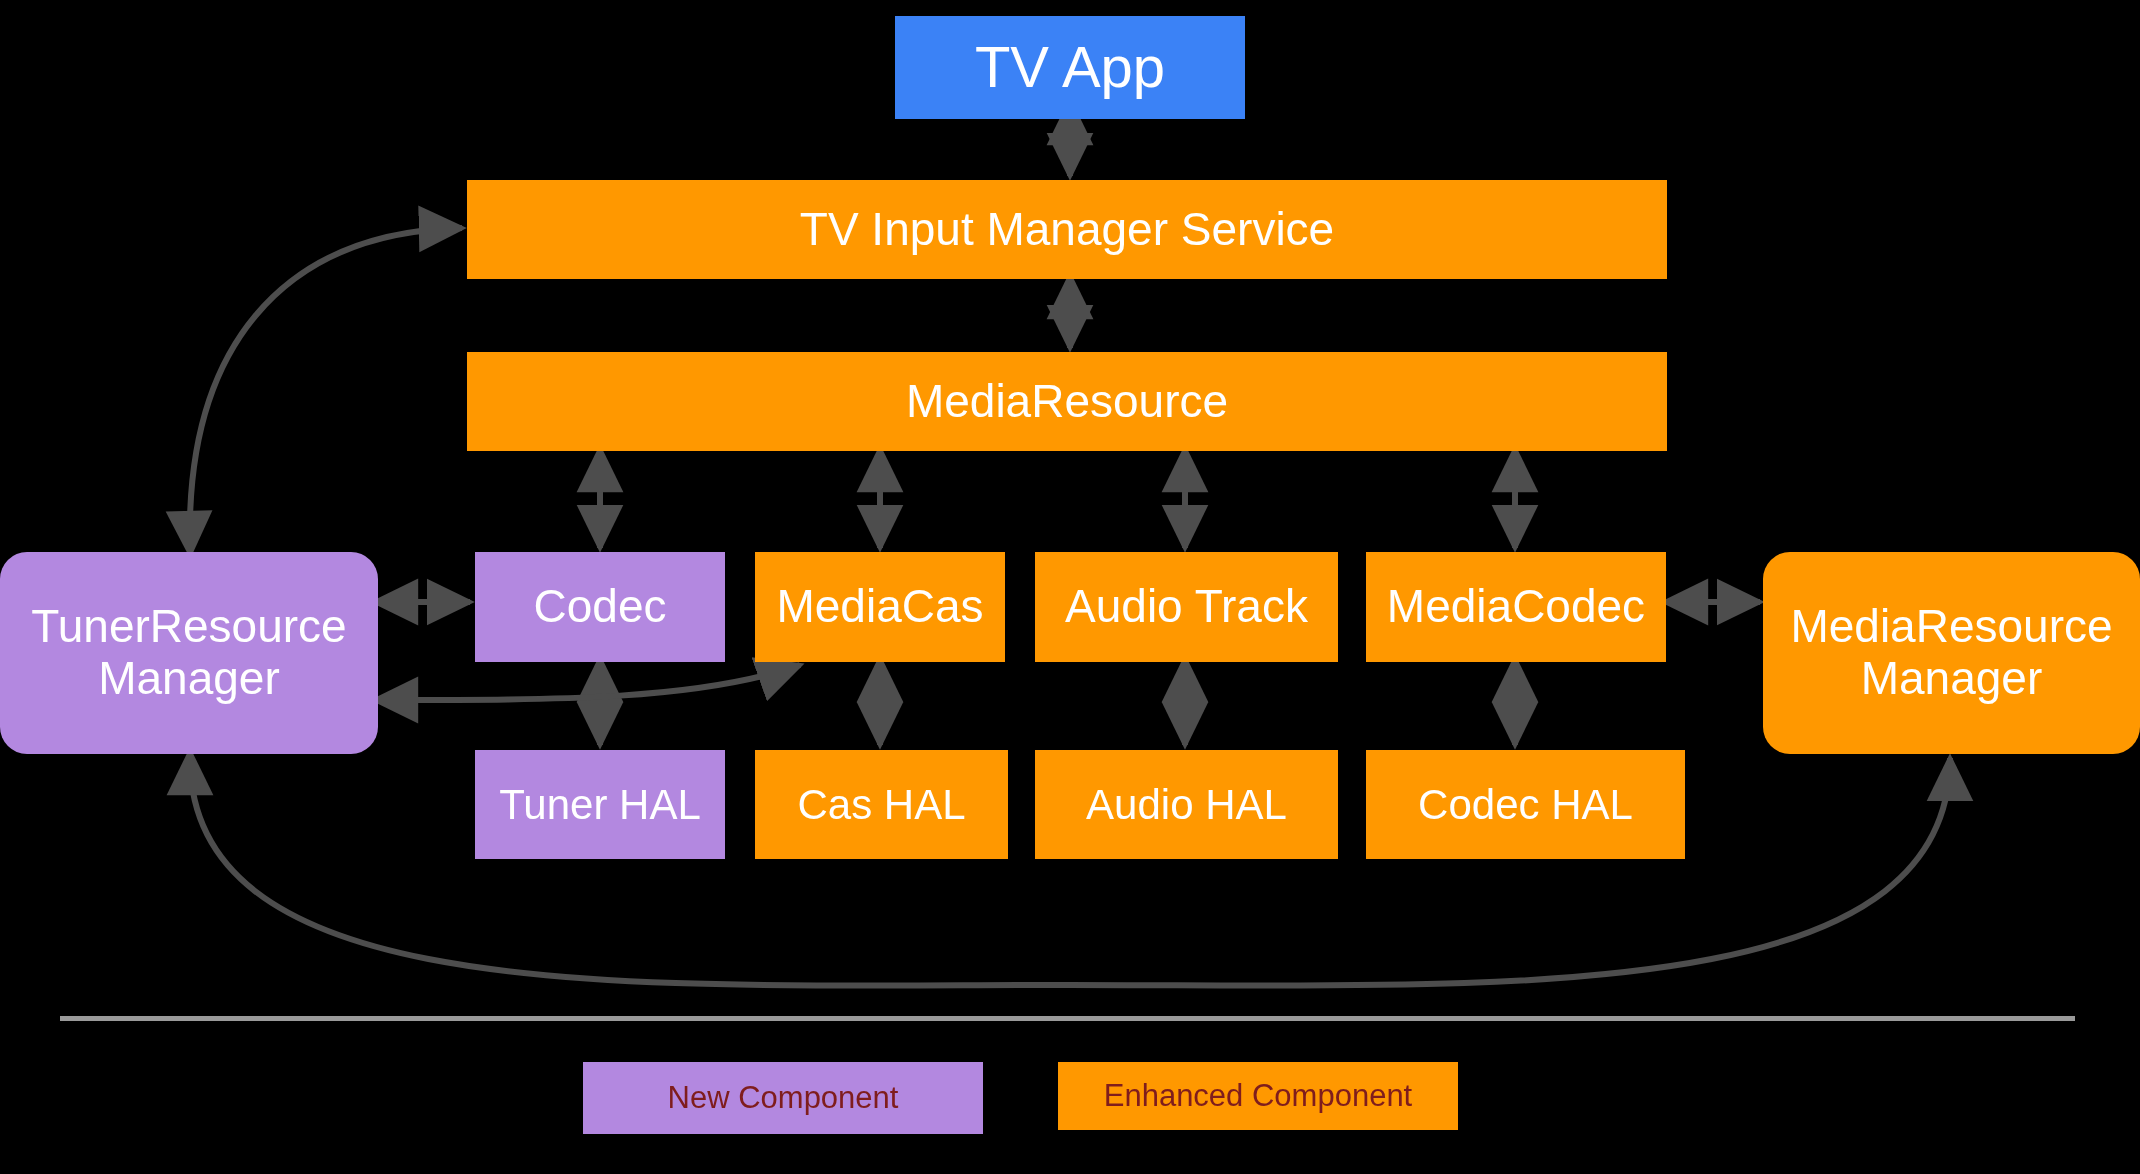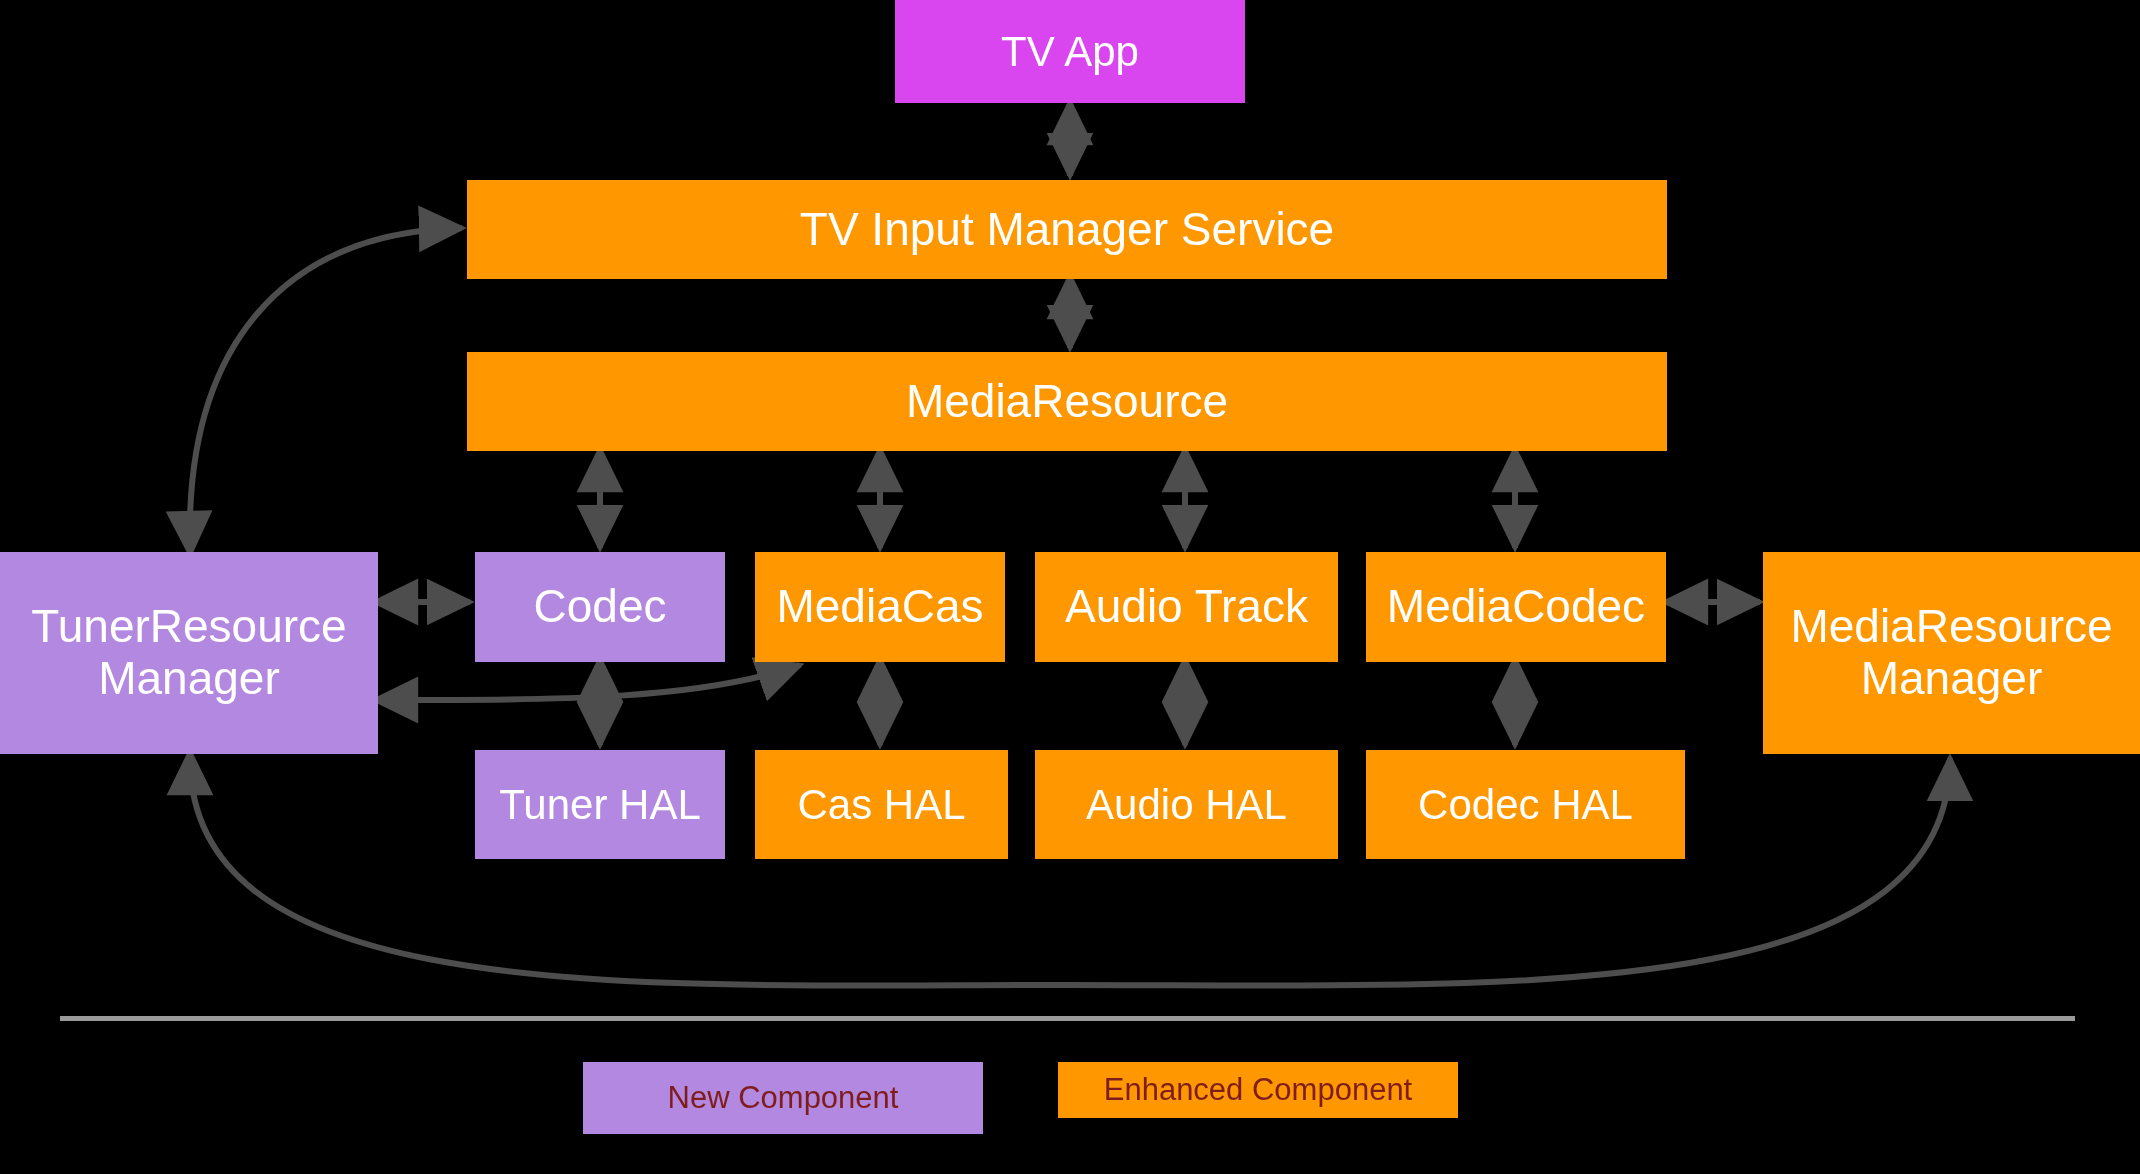--- a/index.html
+++ b/index.html
@@ -24,25 +24,25 @@
     align-items: center;
     justify-content: center;
     text-align: center;
     color: #ffffff;
     font-family: "Liberation Sans", sans-serif;
     line-height: 1.12;
     box-sizing: border-box;
     padding: 2px 6px;
     white-space: pre-line;
   }
-  .node-tvapp      { background: #d946ef; font-size: 42px; }
+  .node-tvapp      { background: #3b82f6; font-size: 58px; margin-top: 16px; }
   .node-bar        { background: #FF9800; font-size: 46px; }
   .node-new        { background: #B388E0; font-size: 46px; }
   .node-enh        { background: #FF9800; font-size: 46px; }
-  .node-res        { font-size: 46px; }
+  .node-res        { font-size: 46px; border-radius: 27px; }
   .node-hal        { font-size: 42px; text-align: center; }
 
   #connector-layer {
     position: absolute;
     left: 0; top: 0;
     width: 2140px;
     height: 1174px;
     pointer-events: none;
   }
   .divider {
@@ -162,17 +162,17 @@
   <div class="node node-enh node-hal" style="left:1366px; top:750px; width:319px; height:109px;">
     <span>Codec HAL</span>
   </div>
 
   <div class="divider"></div>
 
   <div class="legend-swatch legend-new" style="left:583px; top:1062px; width:400px; height:72px;">
     <span>New Component</span>
   </div>
 
-  <div class="legend-swatch legend-enh" style="left:1058px; top:1062px; width:400px; height:56px;">
+  <div class="legend-swatch legend-enh" style="left:1058px; top:1062px; width:400px; height:68px;">
     <span>Enhanced Component</span>
   </div>
 
 </div>
 
 </body></html>

